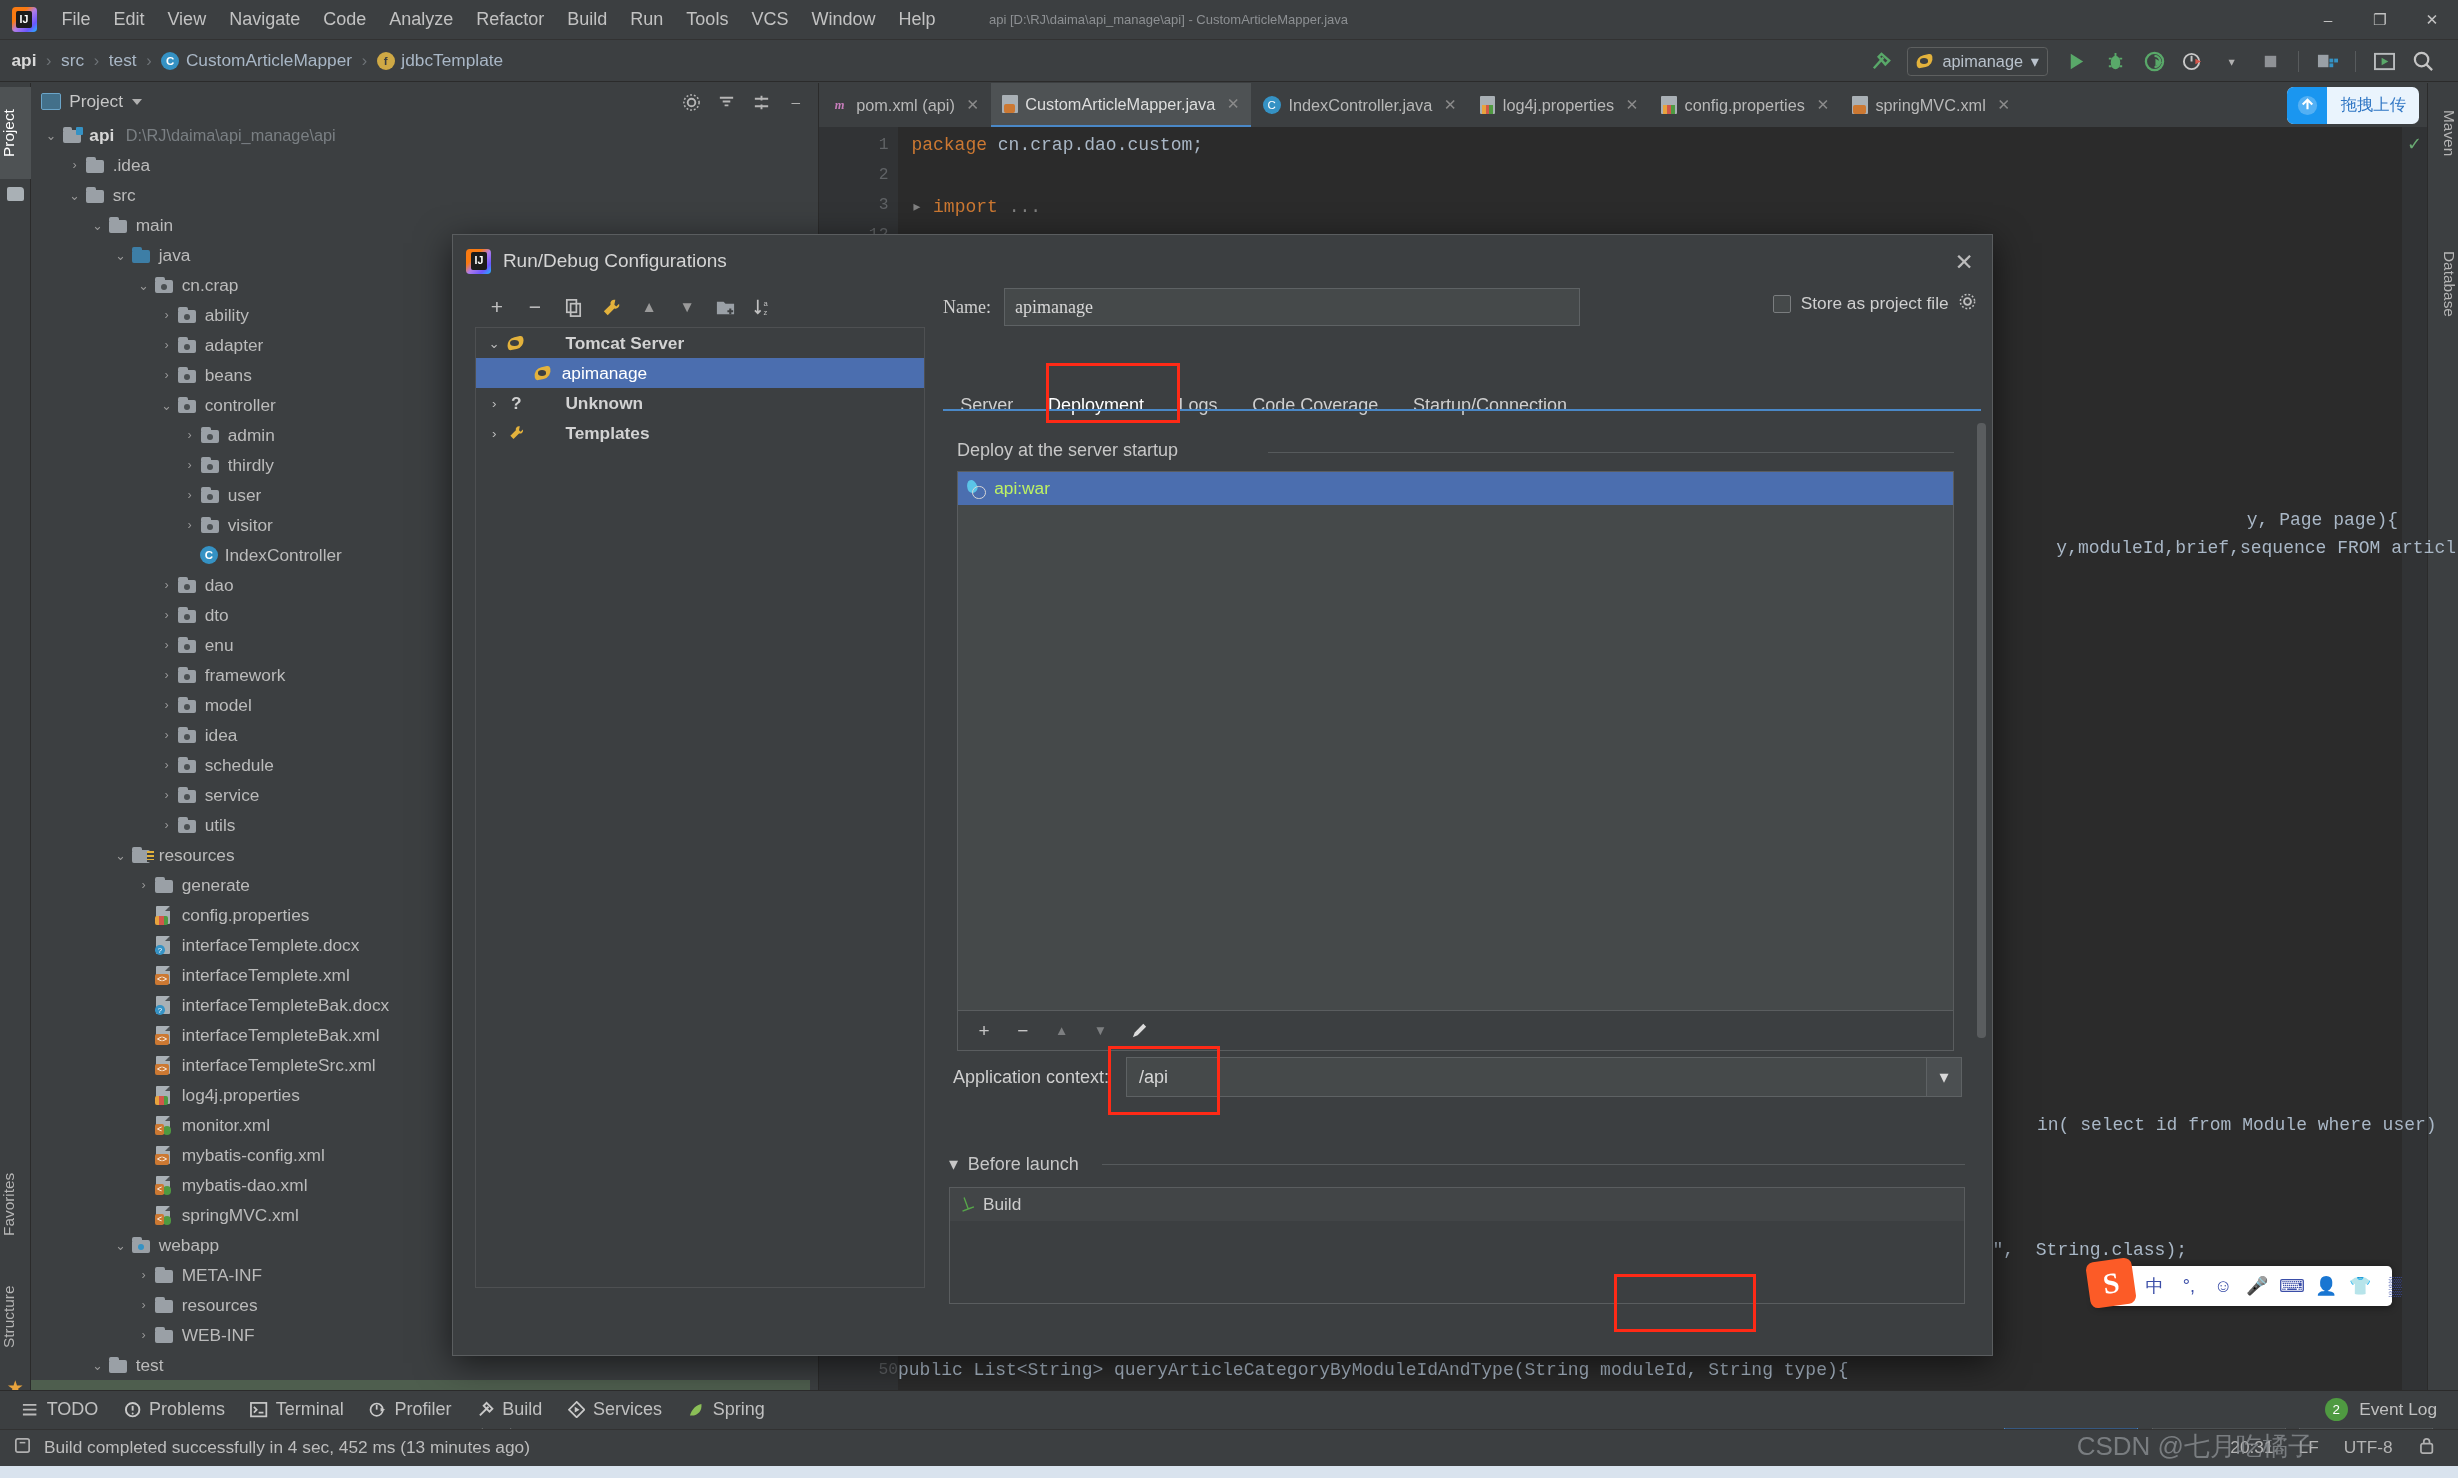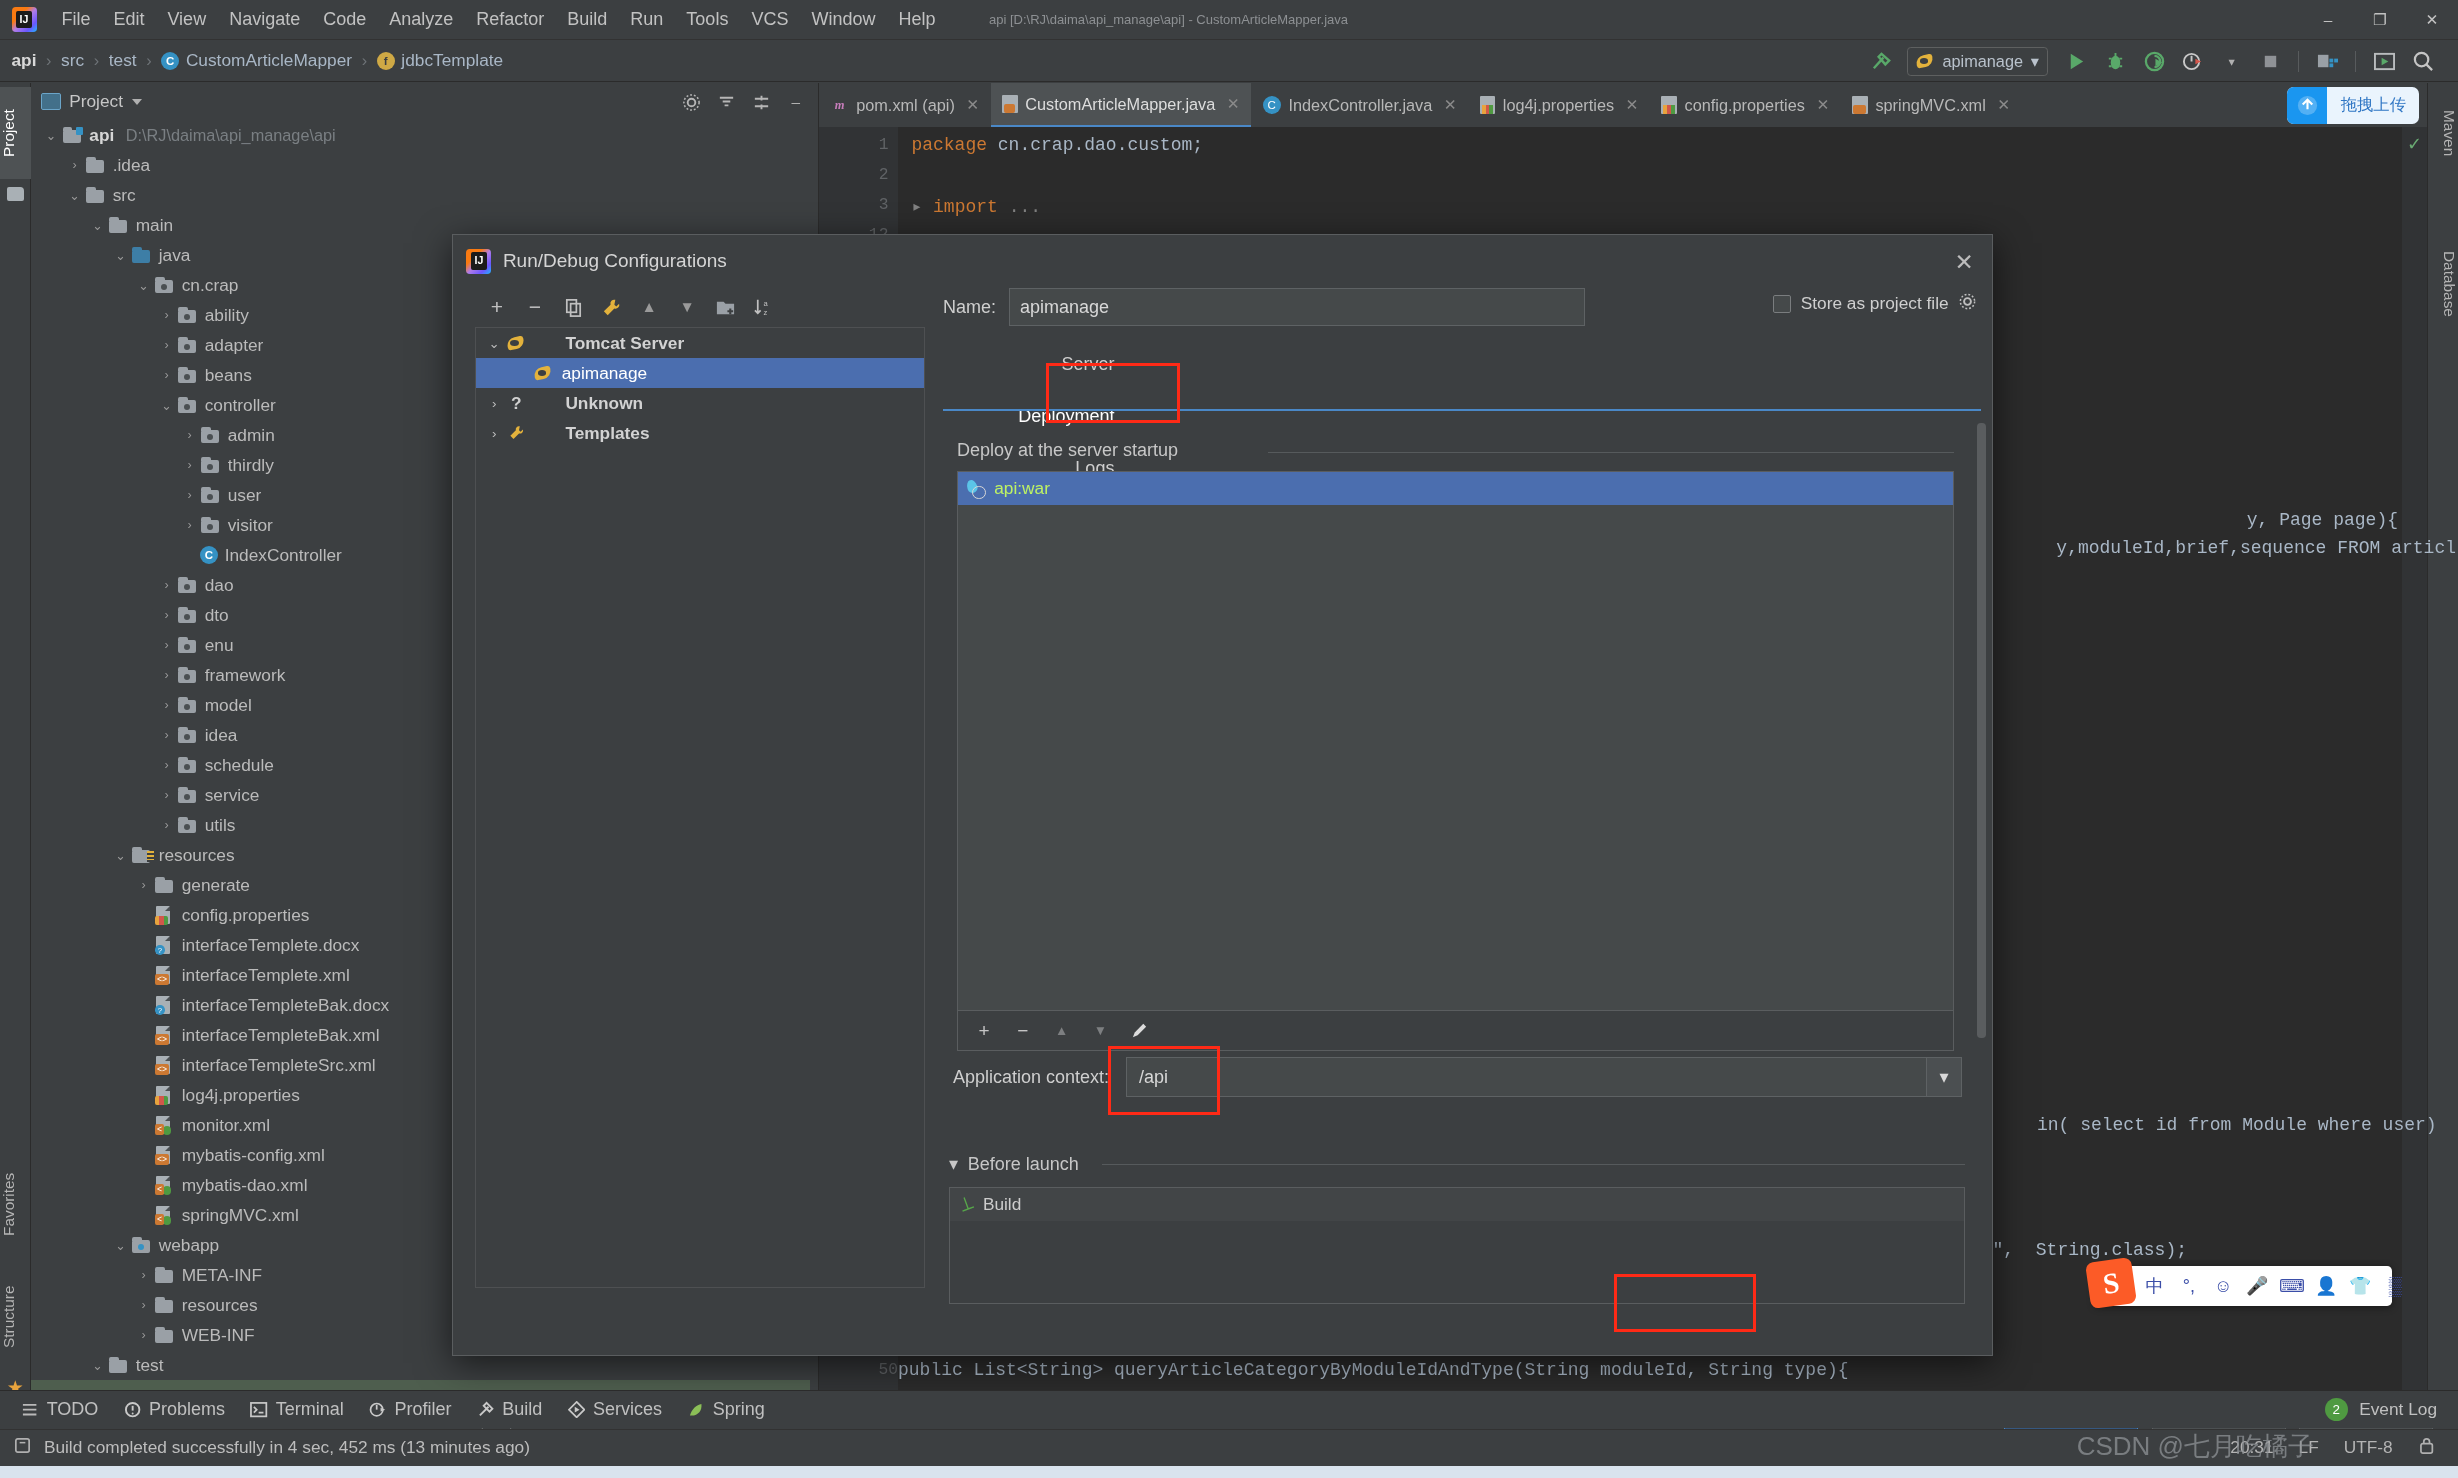--- a/index.html
+++ b/index.html
@@ -239,30 +239,30 @@
   .cfg-list {
     position:absolute; left:475px; top:327px; width:450px; height: 961px;
     background:#3c3f41; border:1px solid #4e5052;
   }
   .cfg-row { height:30px; display:flex; align-items:center; font-size:17.3px; color:#d2d2d2; padding-left:7.7px; }
   .cfg-row.sel { background:#4b6eaf; color:#fff; }
   .cfg-row .arrow { width:25px; color:#bdbdbd; font-size:13.4px; }
   .cat-b { font-weight:bold;margin-left:31px; }
 
   .right-pane { position:absolute; left:943px; top:288px; width:1038px; }
-  .name-row { display:flex; align-items:center; gap:13.4px; }
+  .name-row { display:flex; align-items:center; gap:13.4px;font-family:Liberation Serif, serif; }
   .name-lbl { font-size:18px; color:#cfcfcf; }
   .name-input {
     width: 576px; height: 38px; background:#45494a; border:1px solid #5e6264;
     color:#d8d8d8; font-size:18px; padding: 0 9.6px; line-height:37px;
   }
   .store-box { position:absolute; right:3.8px; top:3.8px; display:flex; align-items:center; gap:9.6px; font-size:17.3px; color:#cfcfcf; }
   .chk { width:18px; height:18px; border:1px solid #7a7d7f; background:#45494a; border-radius:1.9px; }
 
-  .tabs-row { position:absolute; left:943px; top:346px; display:flex; gap:16px; align-items:flex-end; height:42px;flex-direction:column; }
+  .tabs-row { position:absolute; left:943px; top:382px; display:flex; gap:0; align-items:flex-end; height:42px; }
   .cfg-tab { padding: 7.7px 17.3px; font-size:18px; color:#cfcfcf; }
   .cfg-tab.active { color:#ffffff; }
   .tabs-underline { position:absolute; left:943px; top:409px; width:1038px; height:1.9px; background:#4a88c7; }
 
   .highlight-box { position:absolute; border:3.8px solid #ff2a16; pointer-events:none; }
 
   .group-lbl { position:absolute; font-size:18px; color:#c7c7c7; }
   .group-line { position:absolute; height:1px; background:#565a5c; }
 
   .deploy-list {

